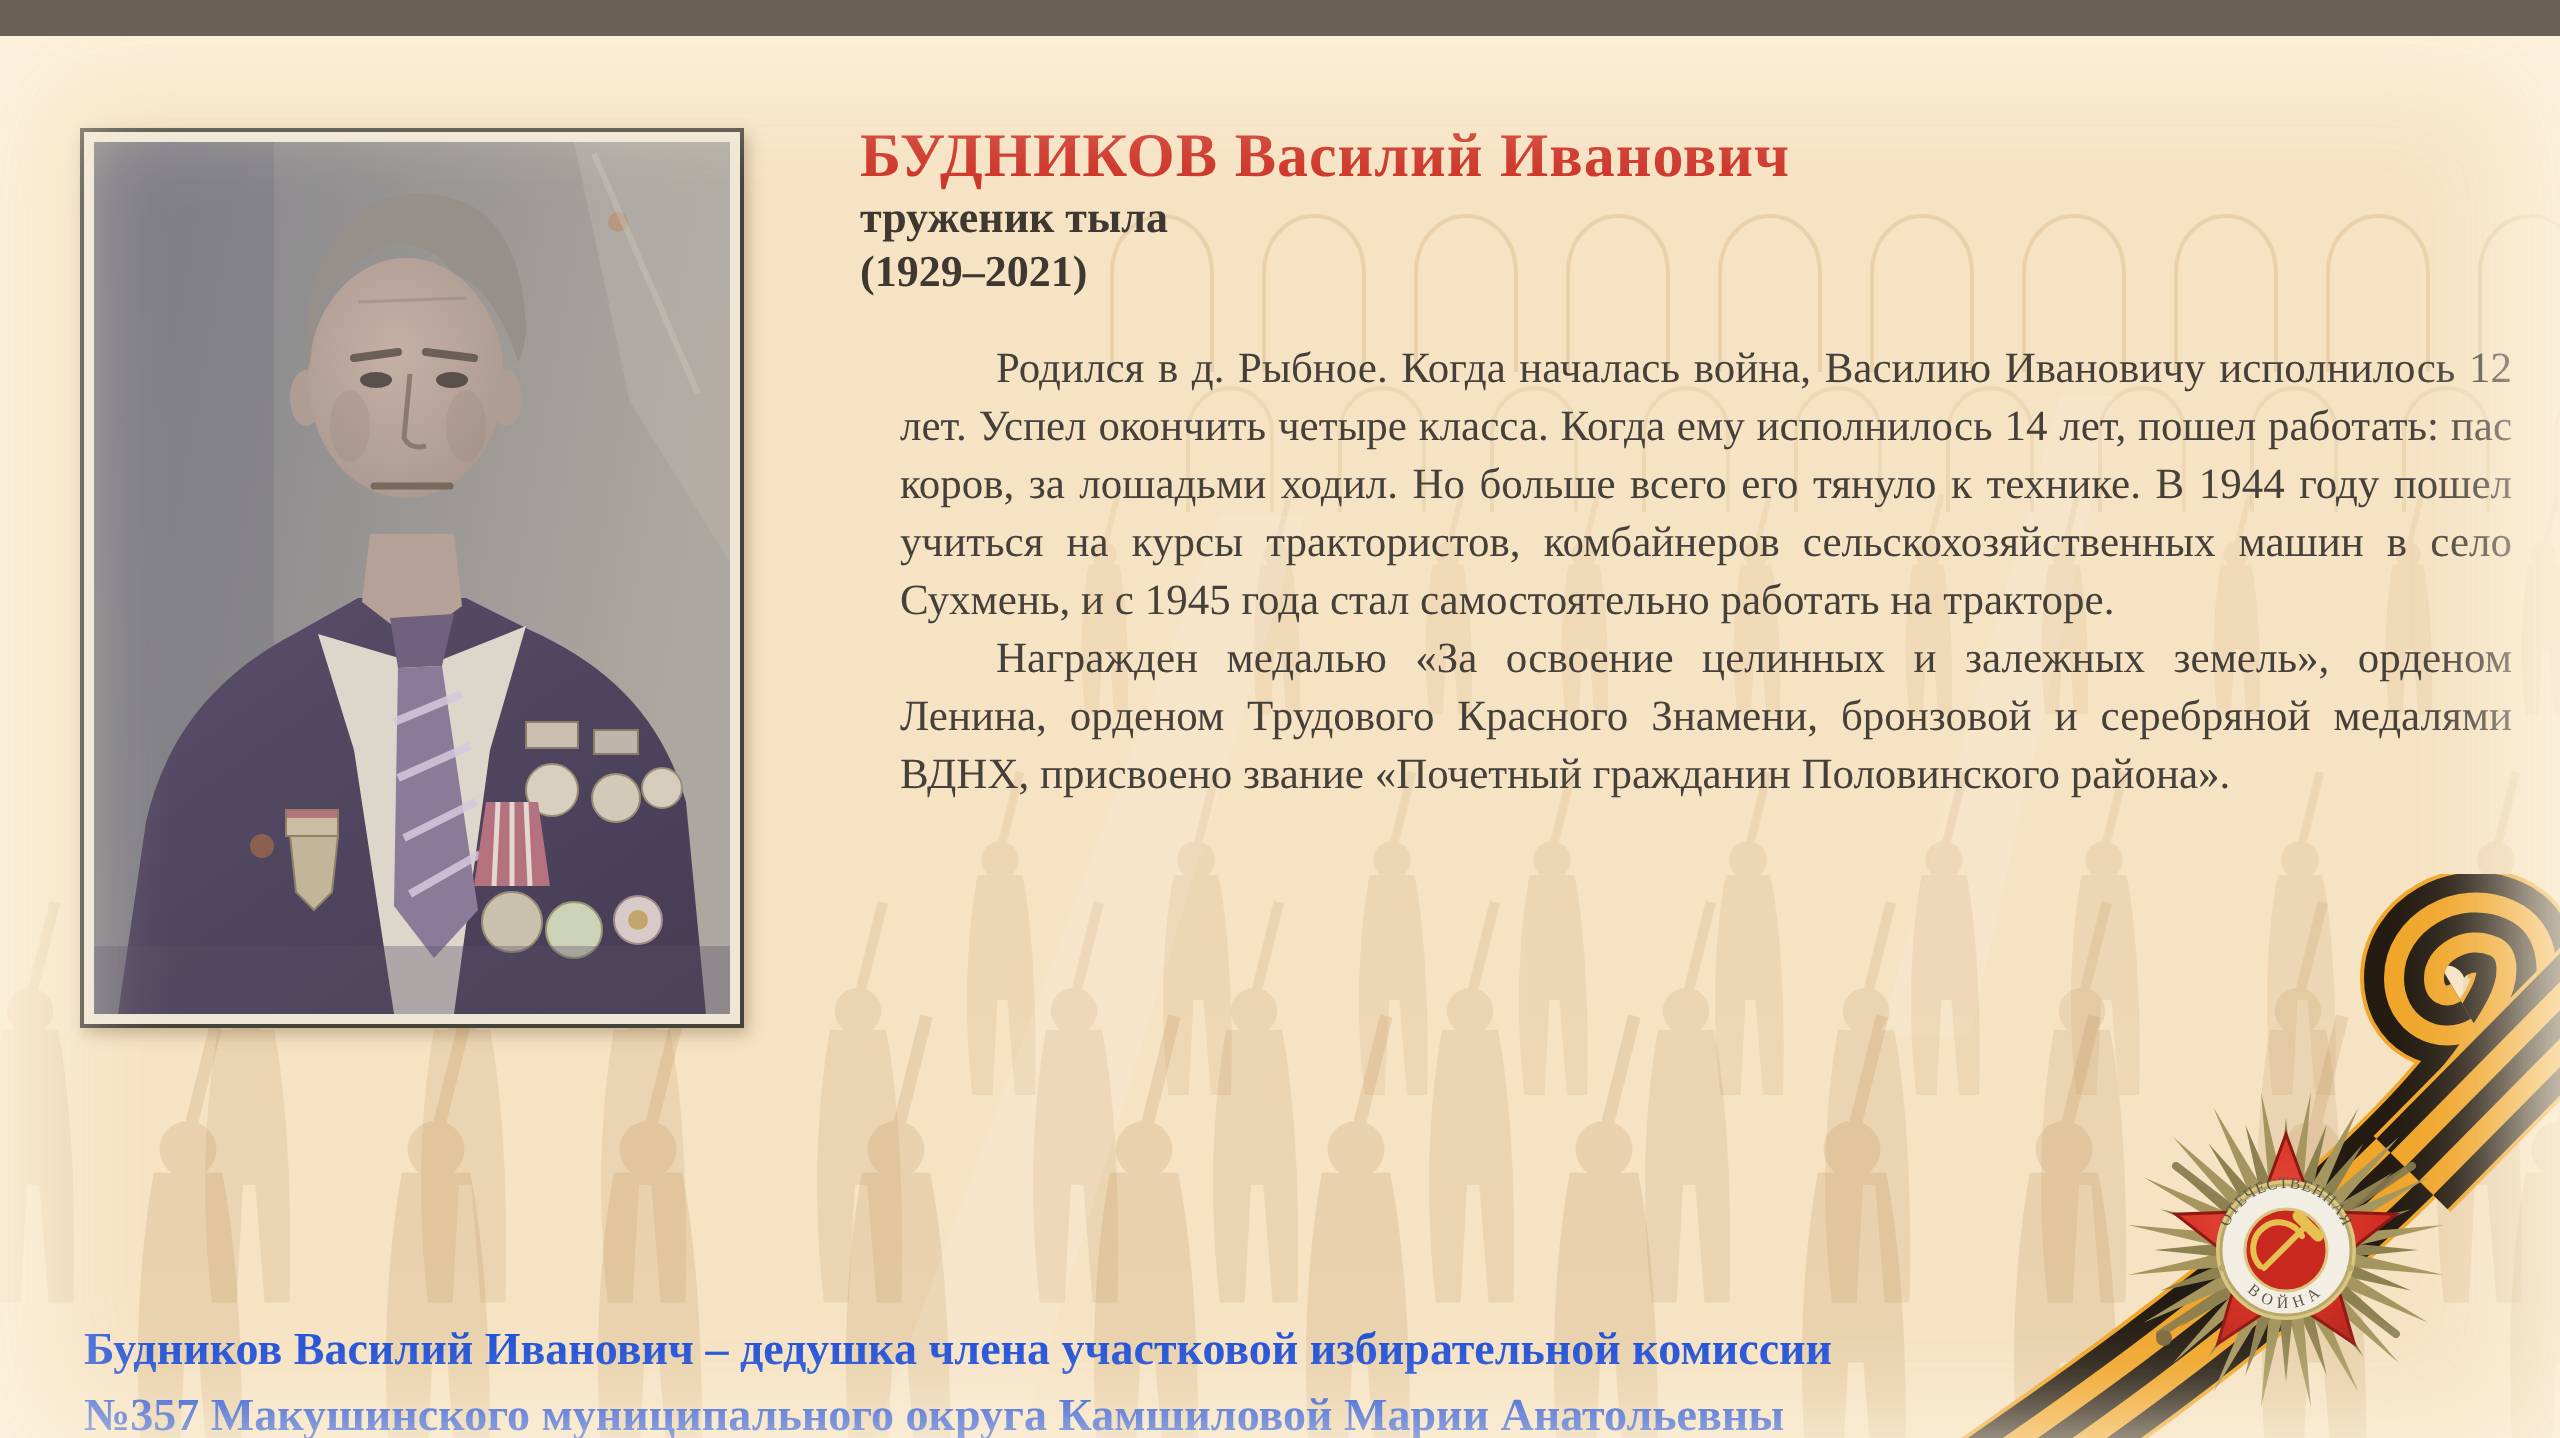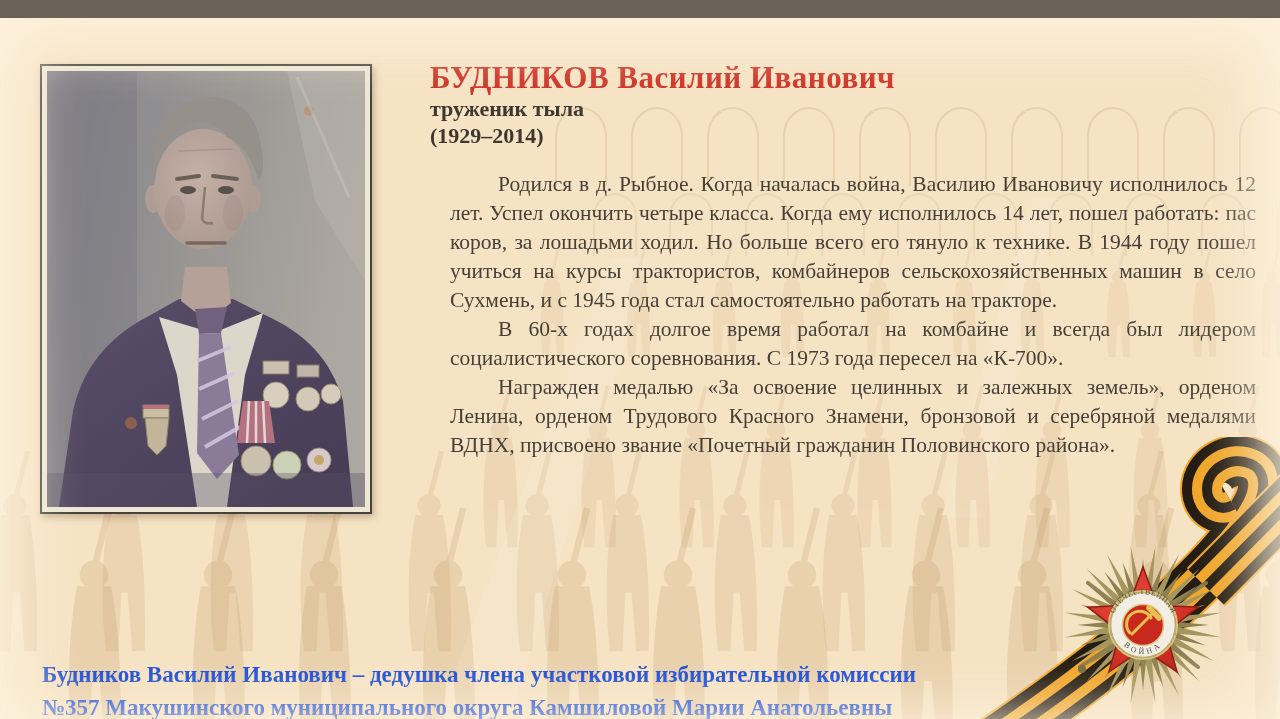--- a/index.html
+++ b/index.html
@@ -198,26 +198,25 @@
       <circle cx="84" cy="352" r="6" fill="#c5793f" opacity="0.5"></circle>
       <circle cx="262" cy="40" r="5" fill="#c5793f" opacity="0.35"></circle>
       <rect x="0" y="402" width="318" height="34" fill="#5a4f66" opacity="0.35"></rect>
       <line x1="250" y1="6" x2="302" y2="126" stroke="#d8d3c8" stroke-width="3" opacity="0.3"></line>
     </svg>
   </figure>
 
   <header class="header">
     <h1>БУДНИКОВ Василий Иванович</h1>
     <div class="subtitle">труженик тыла</div>
-    <div class="years">(1929–2014)</div>
+    <div class="years">(1929–2021)</div>
   </header>
 
   <main class="bio">
       <p>Родился в д. Рыбное. Когда началась война, Василию Ивановичу исполнилось 12 лет. Успел окончить четыре класса. Когда ему исполнилось 14 лет, пошел работать: пас коров, за лошадьми ходил. Но больше всего его тянуло к технике. В 1944 году пошел учиться на курсы трактористов, комбайнеров сельскохозяйственных машин в село Сухмень, и с 1945 года стал самостоятельно работать на тракторе.</p>
-      <p>В 60-х годах долгое время работал на комбайне и всегда был лидером социалистического соревнования. С 1973 года пересел на «К-700».</p>
       <p>Награжден медалью «За освоение целинных и залежных земель», орденом Ленина, орденом Трудового Красного Знамени, бронзовой и серебряной медалями ВДНХ, присвоено звание «Почетный гражданин Половинского района».</p>
     </main>
 
   <footer class="footer">
     <div>Будников Василий Иванович – дедушка члена участковой избирательной комиссии</div>
     <div>№357 Макушинского муниципального округа Камшиловой Марии Анатольевны</div>
   </footer>
 
   <svg class="award" viewBox="0 0 310 300" aria-hidden="true">
     <defs>

